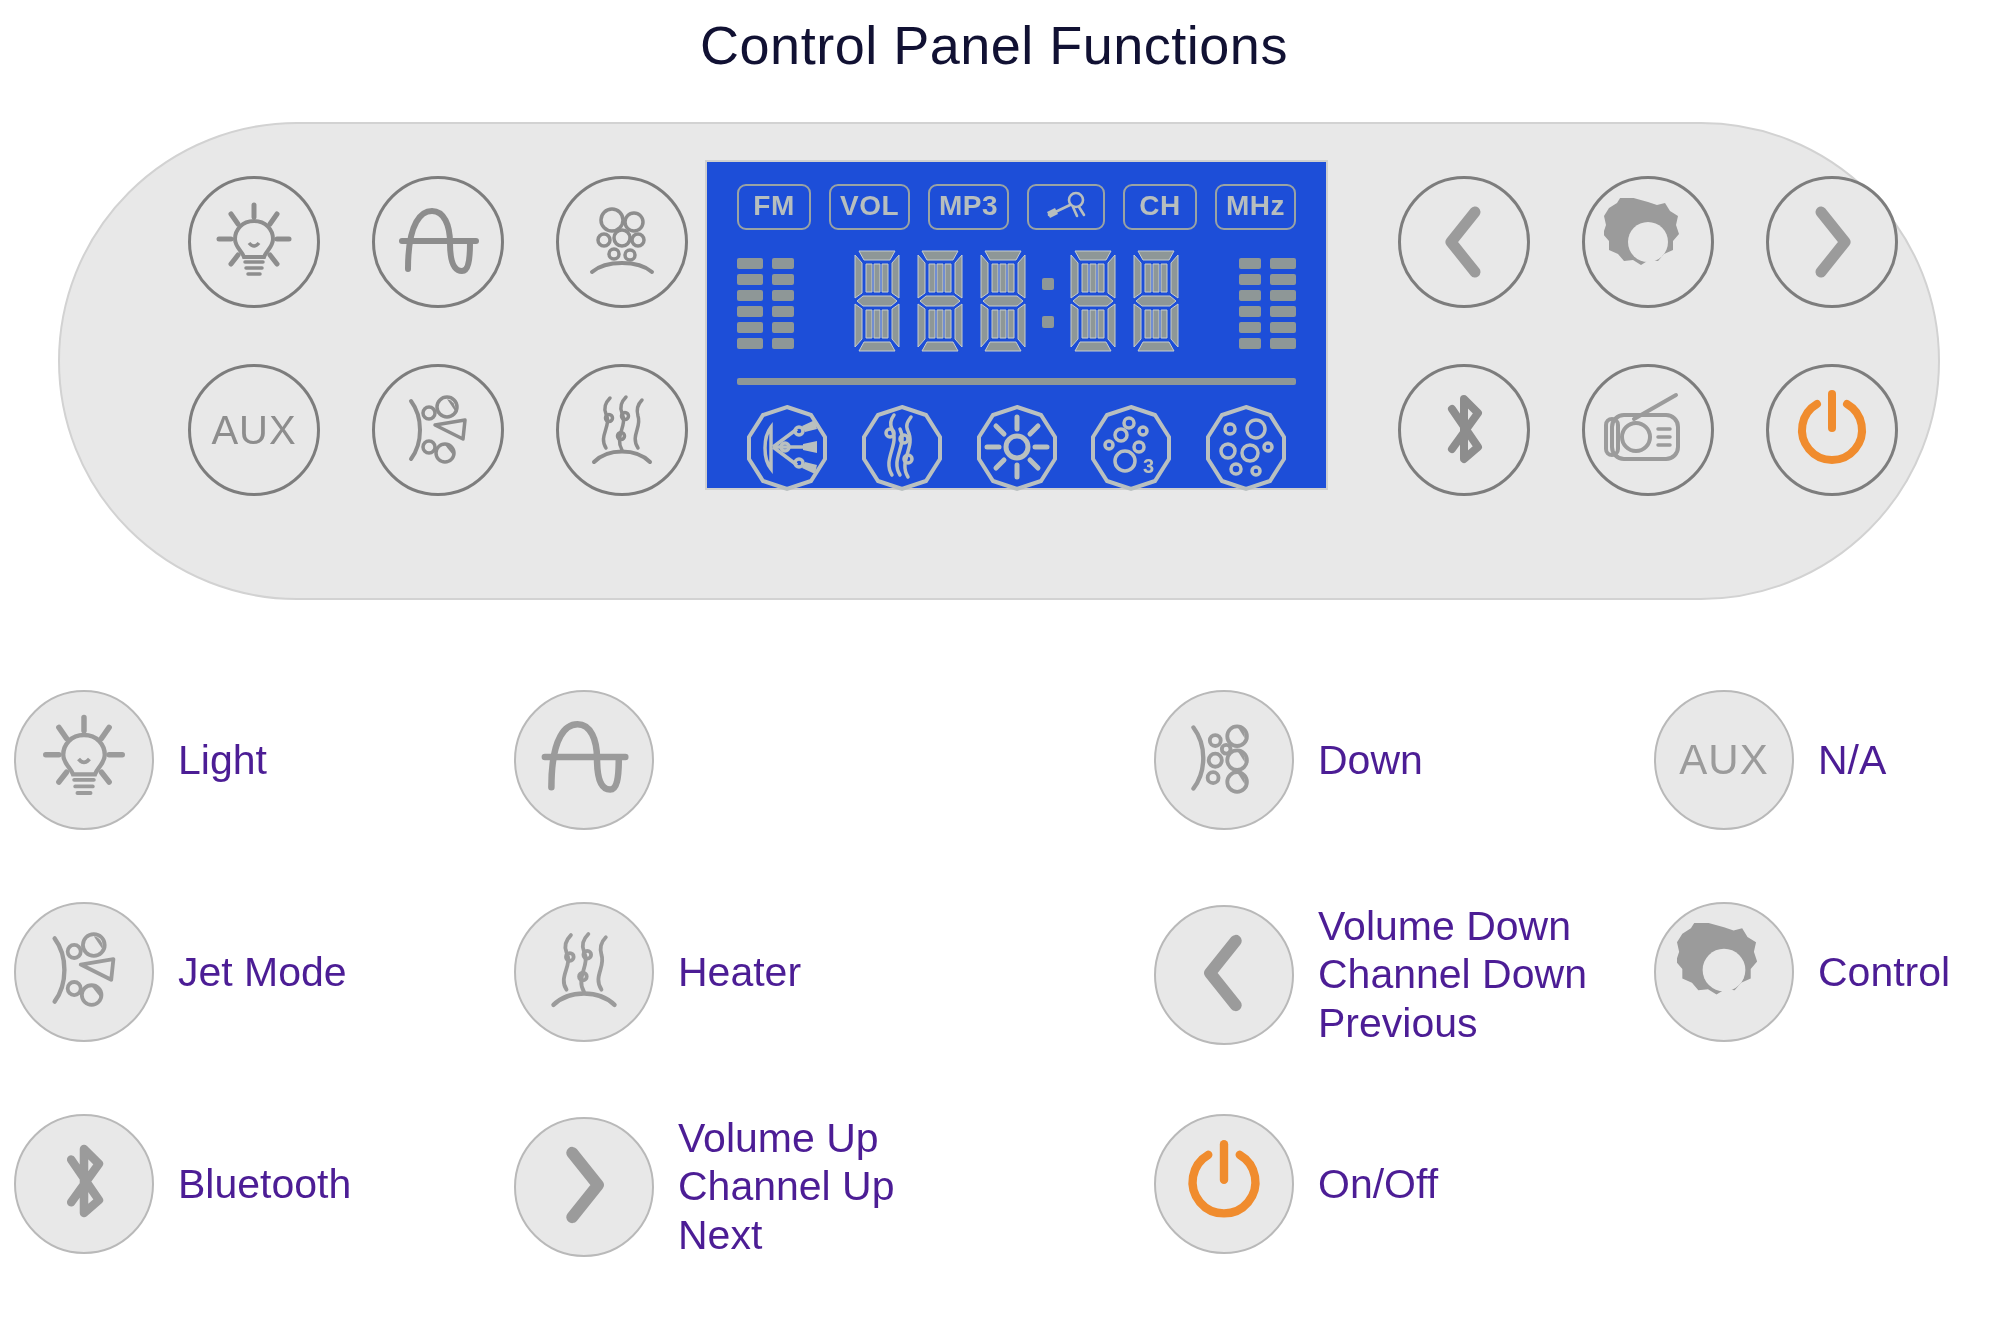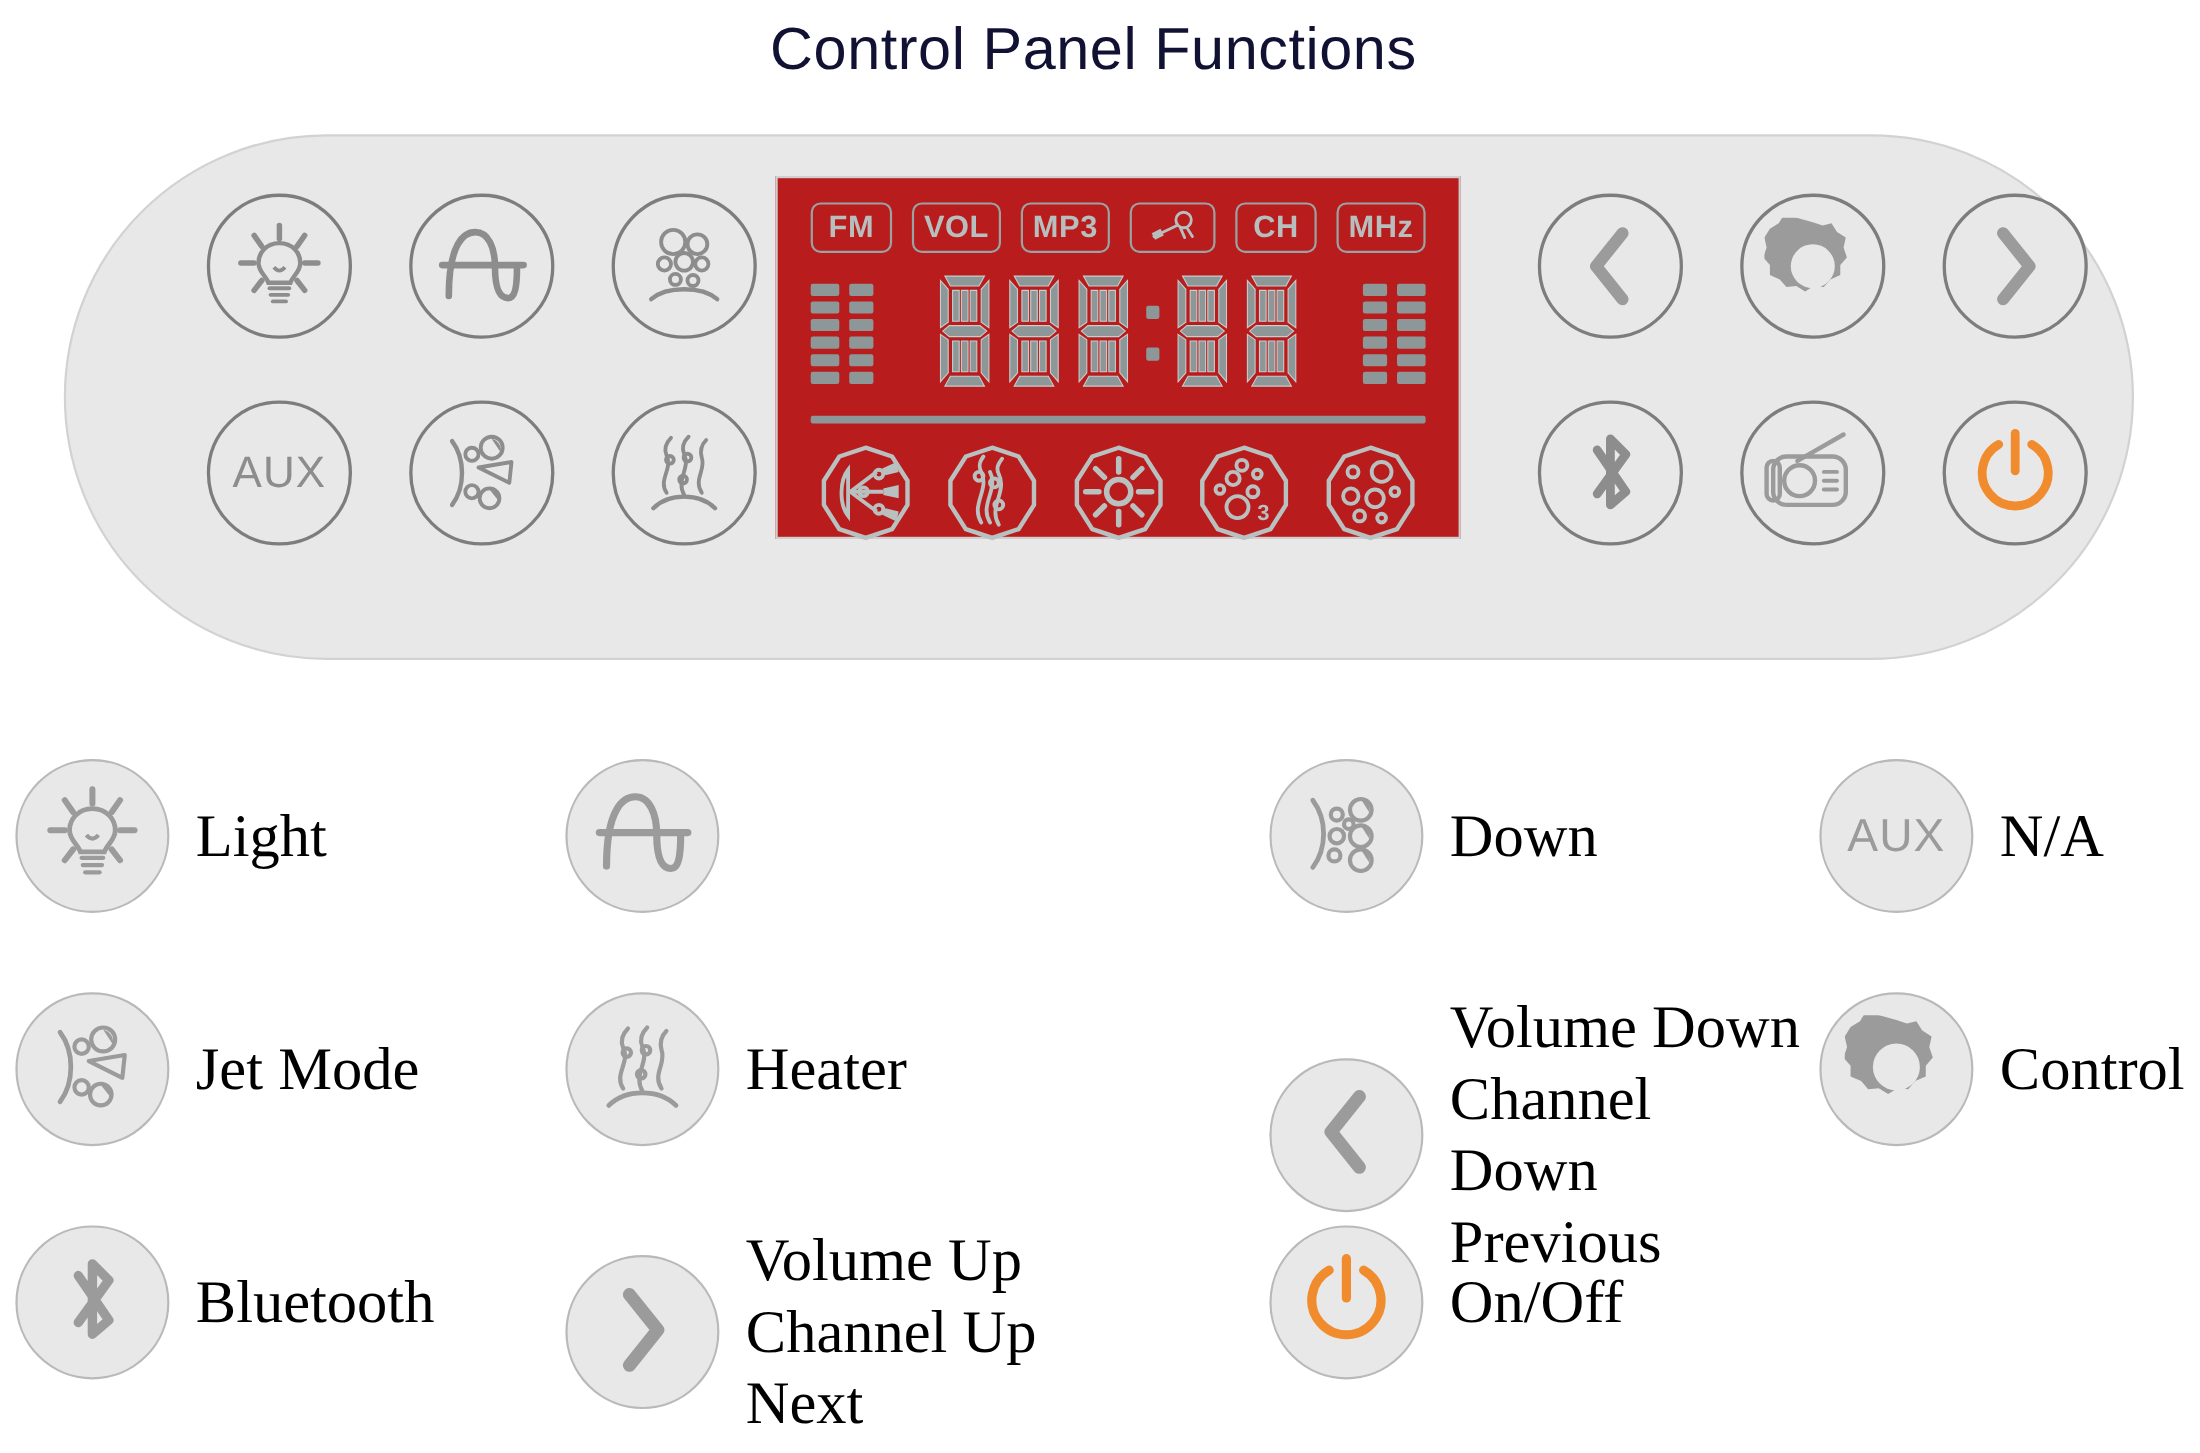--- a/index.html
+++ b/index.html
@@ -49,21 +49,21 @@
     color: #8d8d8d;
     letter-spacing: 1px;
     font-family: "Liberation Sans", sans-serif;
   }
 
   
   .lcd {
     position: absolute;
     left: 645px; top: 36px;
     width: 623px; height: 330px;
-    background: #b91c1c;
+    background: #1d4ed8;
     border: 2px solid #cfcfcf;
     padding: 20px 24px;
   }
   .lcd-badges {
     display: flex;
     justify-content: space-between;
     align-items: center;
     padding: 0 6px;
     height: 50px;
   }
@@ -142,24 +142,24 @@
     flex: 0 0 140px;
     border-radius: 50%;
     background: #e8e8e8;
     border: 2px solid #b9b9b9;
     display: flex;
     align-items: center;
     justify-content: center;
   }
   .legend-icon .aux-text { font-size: 42px; color: #9b9b9b; }
   .legend-label {
-    font-size: 55px;
-    color: #000000;
+    font-size: 41px;
+    color: #4c1d95;
     line-height: 1.18;
-    font-family: Liberation Serif, serif;
+    font-family: Liberation Sans, sans-serif;
     white-space: pre-line;
   }
 </style>
 </head>
 <body>
 
 <div class="title">Control Panel Functions</div>
 
 <div class="panel">
 

